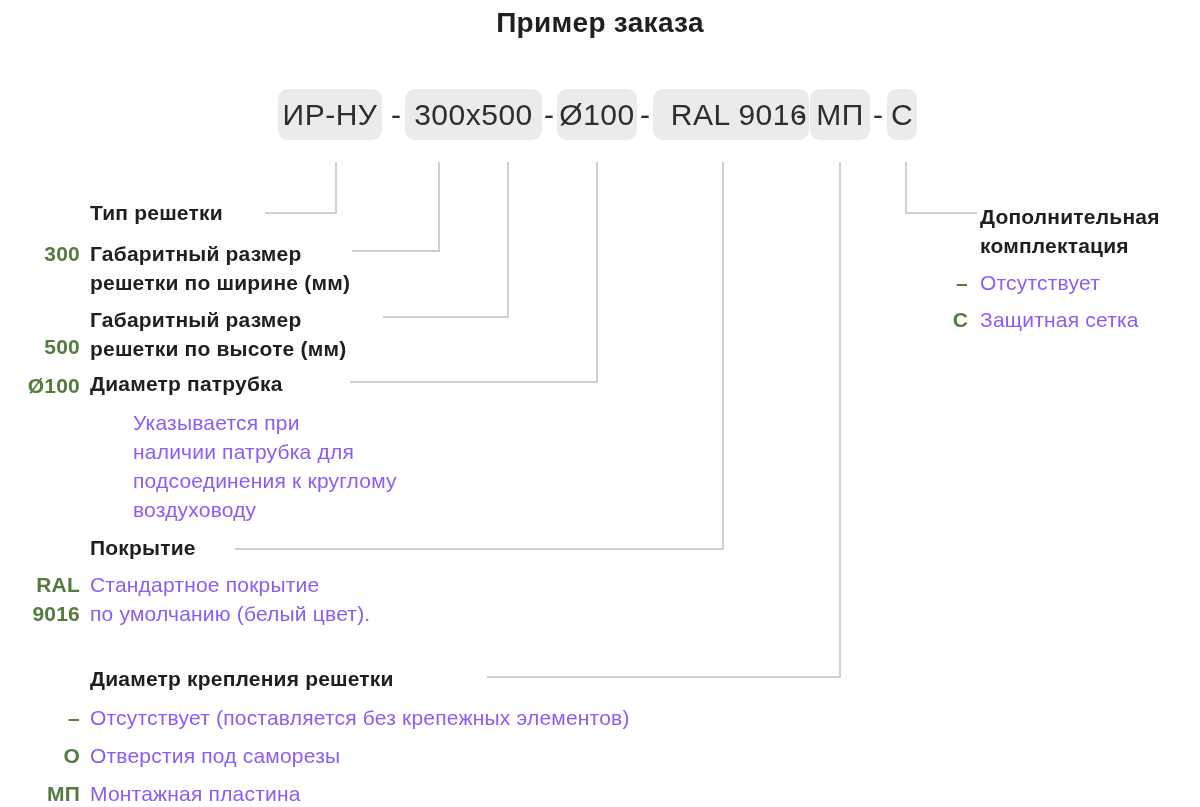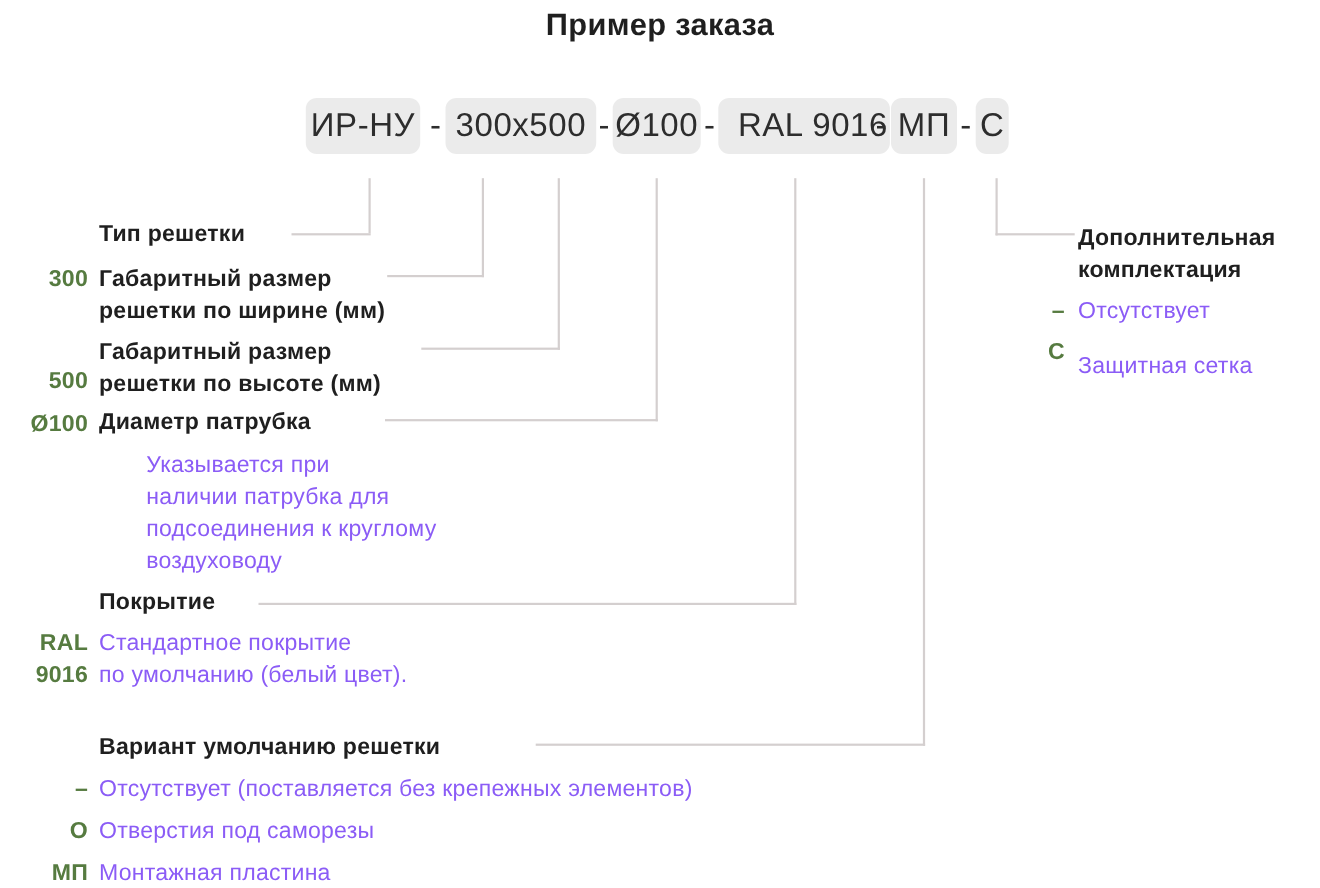--- a/index.html
+++ b/index.html
@@ -109,30 +109,30 @@
   <div class="abs b" style="left:90px;top:535px;">Покрытие</div>
   <div class="gutter g mlb" style="top:570px;">
     <div>RAL</div>
     <div>9016</div>
   </div>
   <div class="abs r mlb" style="left:90px;top:570px;">
     <div>Стандартное покрытие</div>
     <div>по умолчанию (белый цвет).</div>
   </div>
 
-  <div class="abs b" style="left:90px;top:666px;">Вариант умолчанию решетки</div>
+  <div class="abs b" style="left:90px;top:666px;">Диаметр крепления решетки</div>
   <div class="gutter g" style="top:703px;">–</div>
   <div class="abs r" style="left:90px;top:703px;">Отсутствует (поставляется без крепежных элементов)</div>
   <div class="gutter g" style="top:741px;">О</div>
   <div class="abs r" style="left:90px;top:741px;">Отверстия под саморезы</div>
   <div class="gutter g" style="top:779px;">МП</div>
   <div class="abs r" style="left:90px;top:779px;">Монтажная пластина</div>
 
   <div class="abs b mlb" style="left:980px;top:202px;line-height:29px;">
     <div>Дополнительная</div>
     <div>комплектация</div>
   </div>
   <div class="rgut g" style="top:268px;">–</div>
   <div class="abs r" style="left:980px;top:268px;">Отсутствует</div>
   <div class="rgut g" style="top:305px;">С</div>
-  <div class="abs r" style="left:980px;top:305px;margin-top:13px;">Защитная сетка</div>
+  <div class="abs r" style="left:980px;top:305px;">Защитная сетка</div>
 
 </div>
 
 </body></html>

